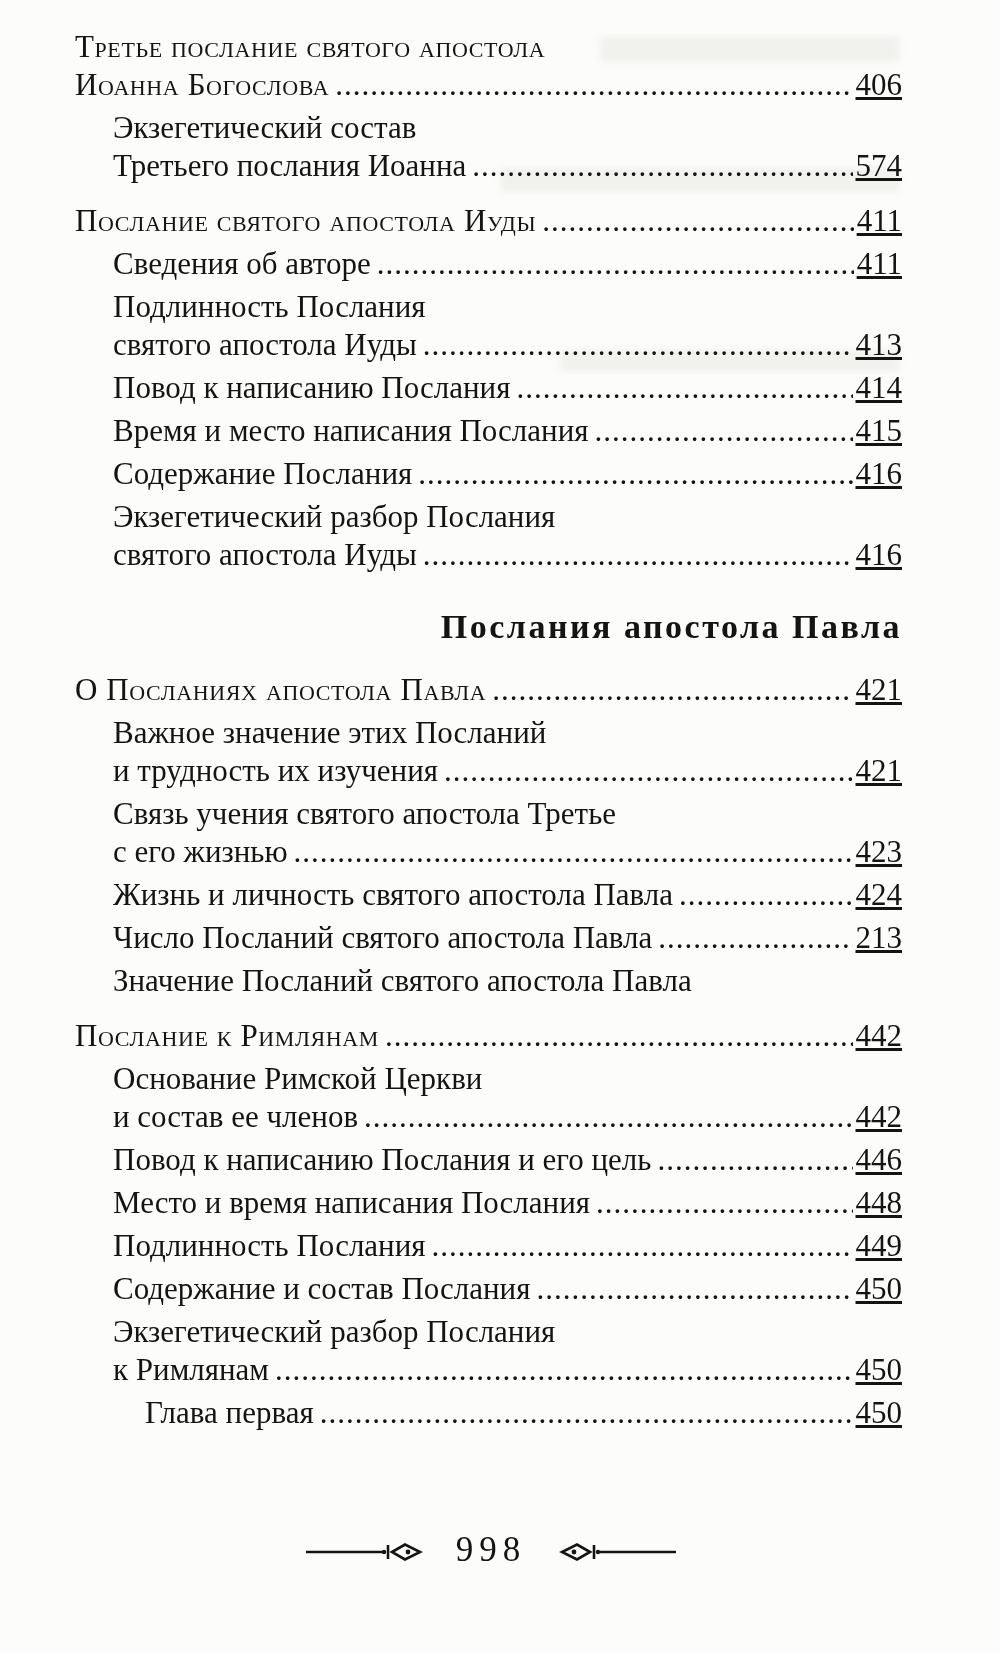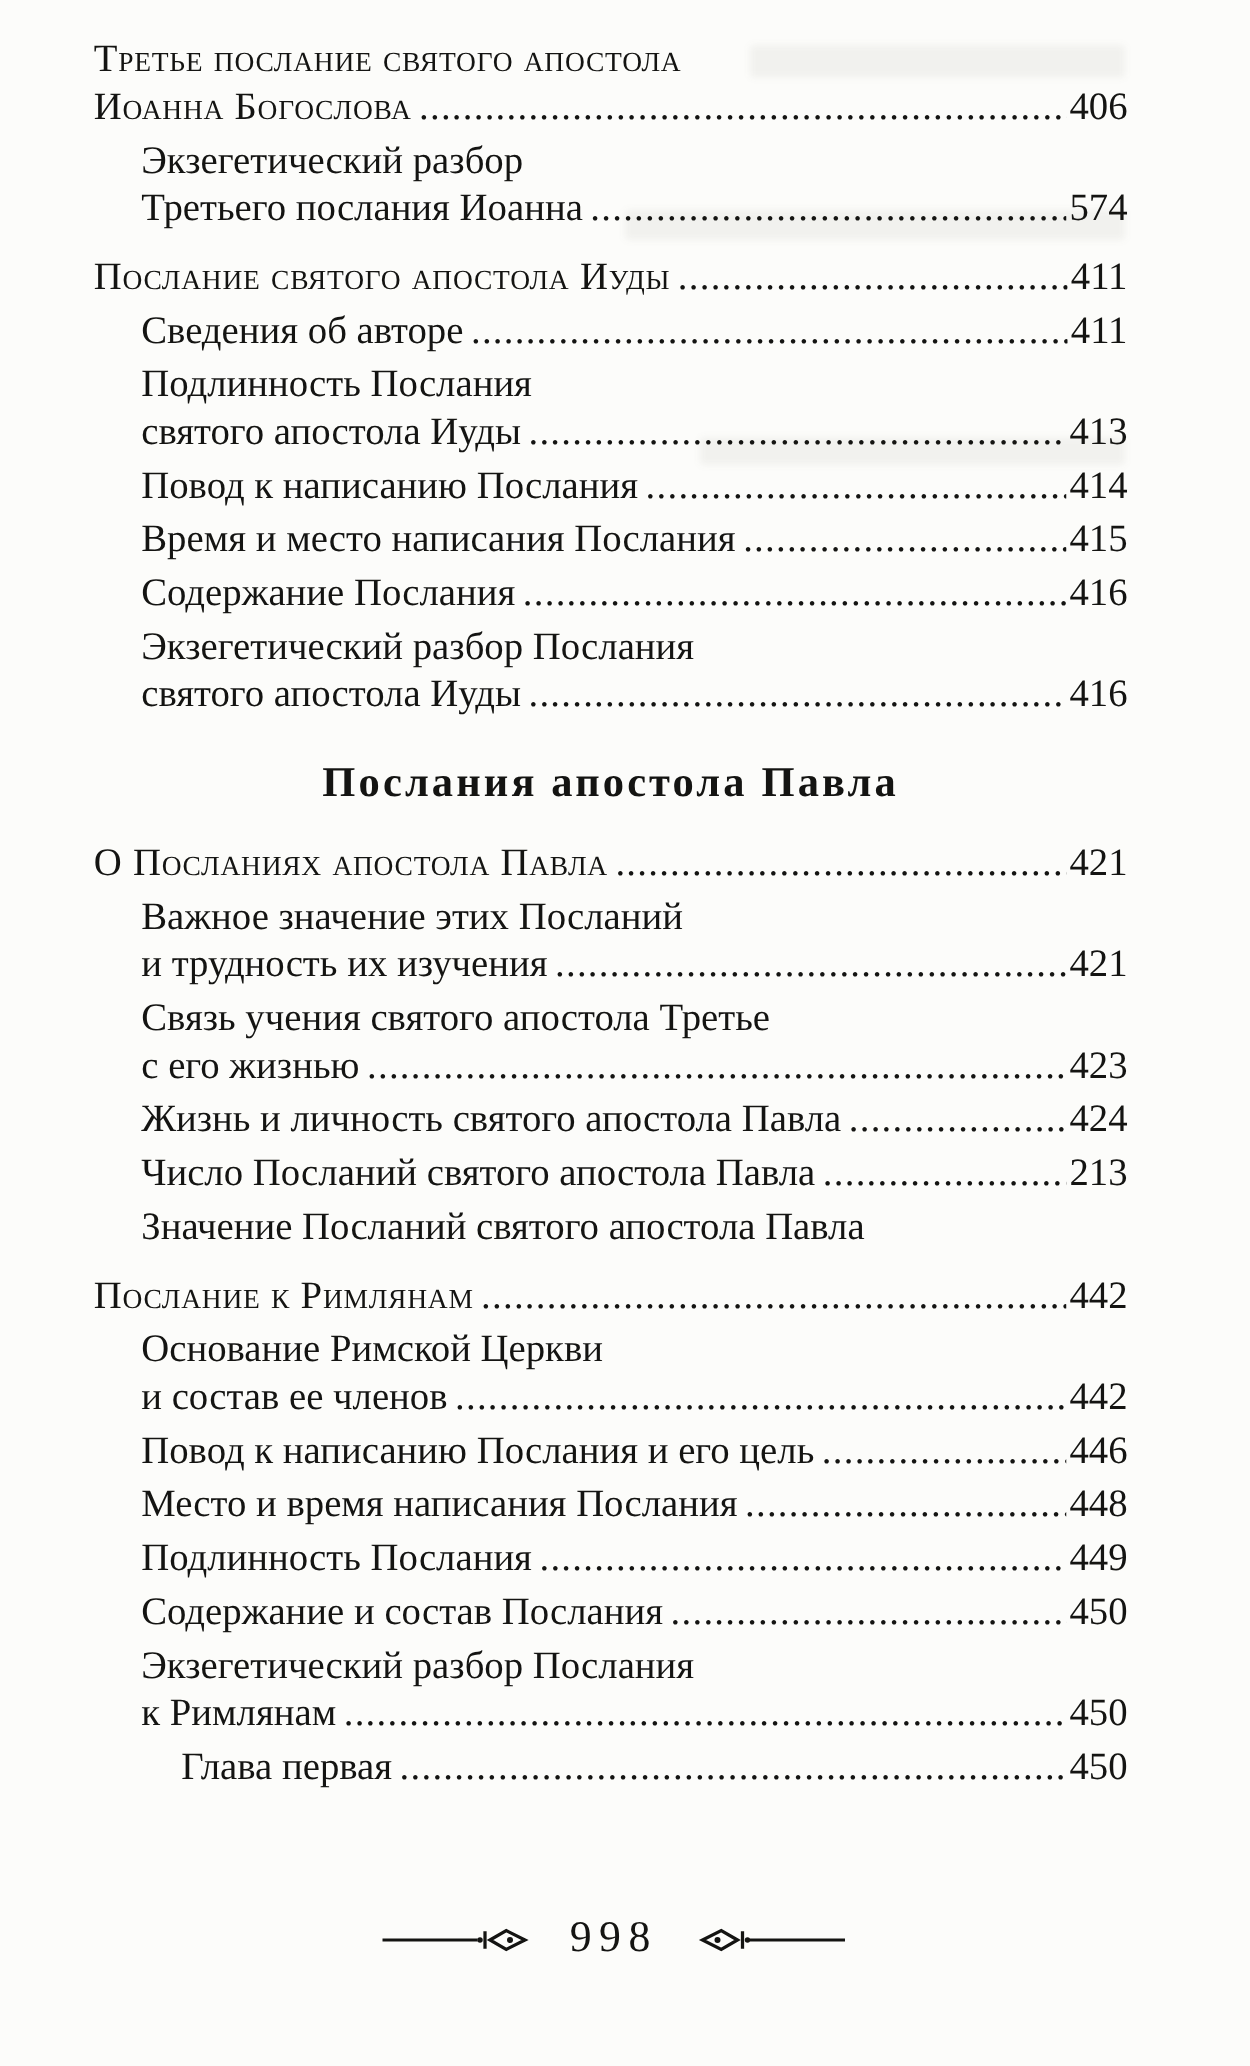--- a/index.html
+++ b/index.html
@@ -53,23 +53,24 @@
     margin: 0 3px 0 6px;
     letter-spacing: 1px;
     min-width: 12px;
   }
   .dots::after {
     content: "................................................................................................................................................................................";
   }
   .pagenum {
     flex: 0 0 auto;
     text-align: left;
+    text-decoration: underline;
   }
   .section-heading {
-    text-align: center;
+    text-align: right;
     font-weight: bold;
     font-size: 34px;
     line-height: 44px;
     letter-spacing: 2.5px;
     margin-top: 26px;
     margin-bottom: 10px;
   }
   .footer {
     position: absolute;
     left: 0;
@@ -111,21 +112,21 @@
           <span class="text">Третье послание святого апостола</span>
         </div>
         <div class="line">
           <span class="text">Иоанна Богослова</span>
           <span class="dots"></span>
           <span class="pagenum">406</span>
         </div>
       </div>
       <div class="entry level1">
         <div class="line">
-          <span class="text">Экзегетический разбор</span>
+          <span class="text">Экзегетический состав</span>
         </div>
         <div class="line">
           <span class="text">Третьего послания Иоанна</span>
           <span class="dots"></span>
           <span class="pagenum">574</span>
         </div>
       </div>
       <div class="entry level0 smallcaps">
         <div class="line">
           <span class="text">Послание святого апостола Иуды</span>

